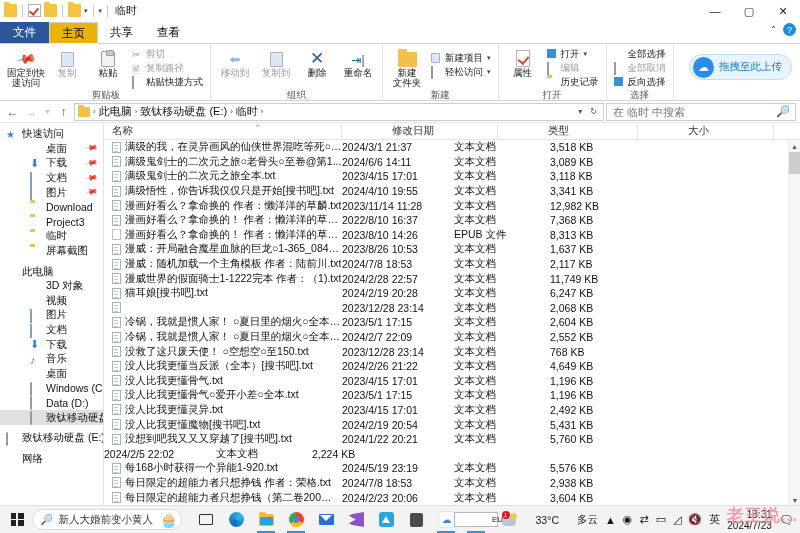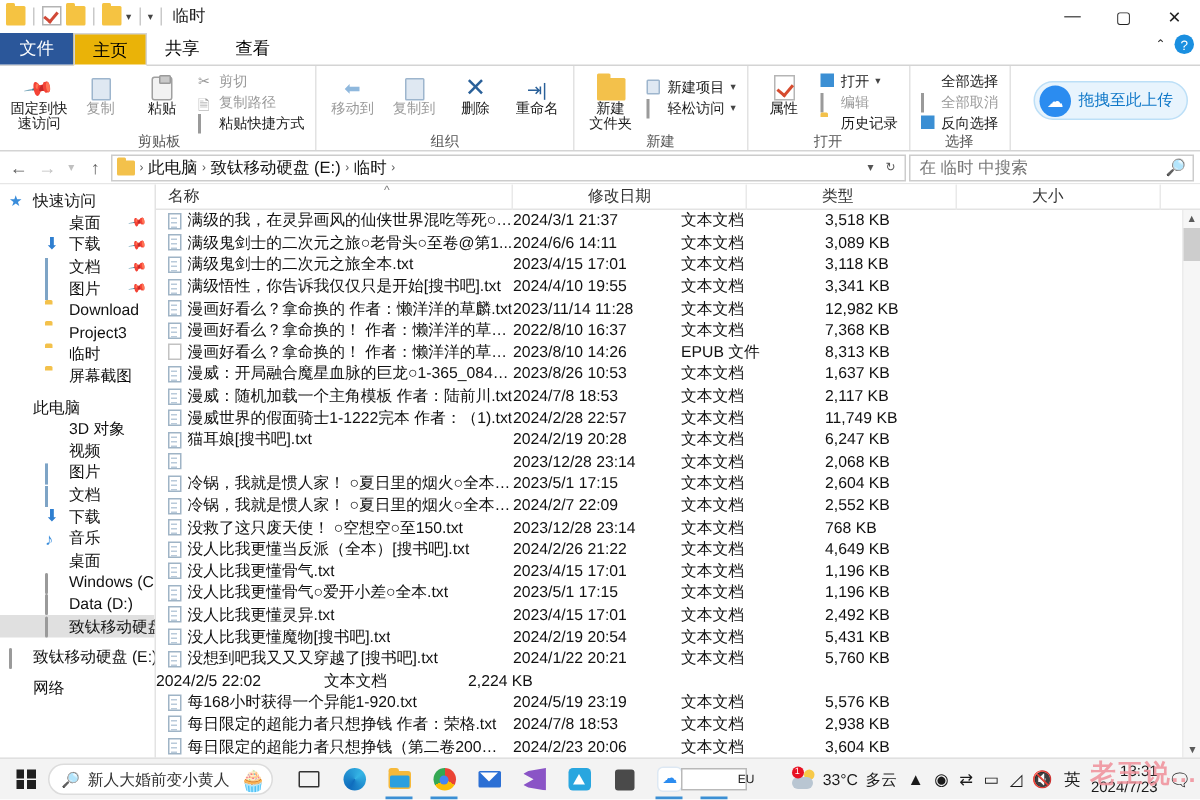--- a/index.html
+++ b/index.html
@@ -199,21 +199,21 @@
   .ico-tel{ width:15px;height:15px;background:#29a6df;border-radius:3px;position:relative;}
   .ico-tel:after{content:"";position:absolute;left:3px;top:4px;border-left:4px solid transparent;
                  border-right:4px solid transparent;border-bottom:7px solid #fff;}
   .ico-dl{ width:13px;height:14px;background:#4a4a4a;border-radius:2px;}
   .ico-baidu{ width:17px;height:17px;border-radius:4px;background:#fff;border:1px solid #dde8f3;
               display:flex;align-items:center;justify-content:center;color:#2b8cf0;font-size:10px;}
   .ico-qq{ width:24px;height:15px;background:#fff;border:1px solid #b9b9b9;
            display:flex;align-items:center;justify-content:center;font-size:8px;color:#222;padding-left:42px;}
   .tray{ margin-left:auto; display:flex; align-items:center; gap:7px; padding-right:4px;
          font-size:10.5px; color:#1a1a1a;}
-  .weather{ display:flex;align-items:center;gap:5px; font-size:10.5px;}
+  .weather{ display:flex;align-items:center;gap:18px; font-size:10.5px;}
   .wicon{ position:relative; width:16px;height:13px;}
   .wcloud{ position:absolute;left:0;bottom:0;width:14px;height:8px;background:#b9c6d2;border-radius:5px;}
   .wsun{ position:absolute;left:8px;top:0;width:7px;height:7px;background:#f7c948;border-radius:50%;}
   .wbadge{ position:absolute;left:0;top:-2px;width:8px;height:8px;background:#e81123;border-radius:50%;
            color:#fff;font-size:6px;display:flex;align-items:center;justify-content:center;}
   .trayic{ font-size:11px; color:#1a1a1a;}
   .clock{ display:flex;flex-direction:column;align-items:flex-end;line-height:11px;font-size:10px;}
   .notifbtn{ font-size:12px; }
 
   .watermark{ position:absolute; right:2px; bottom:6px; font-size:17px; color:#f0909a;

